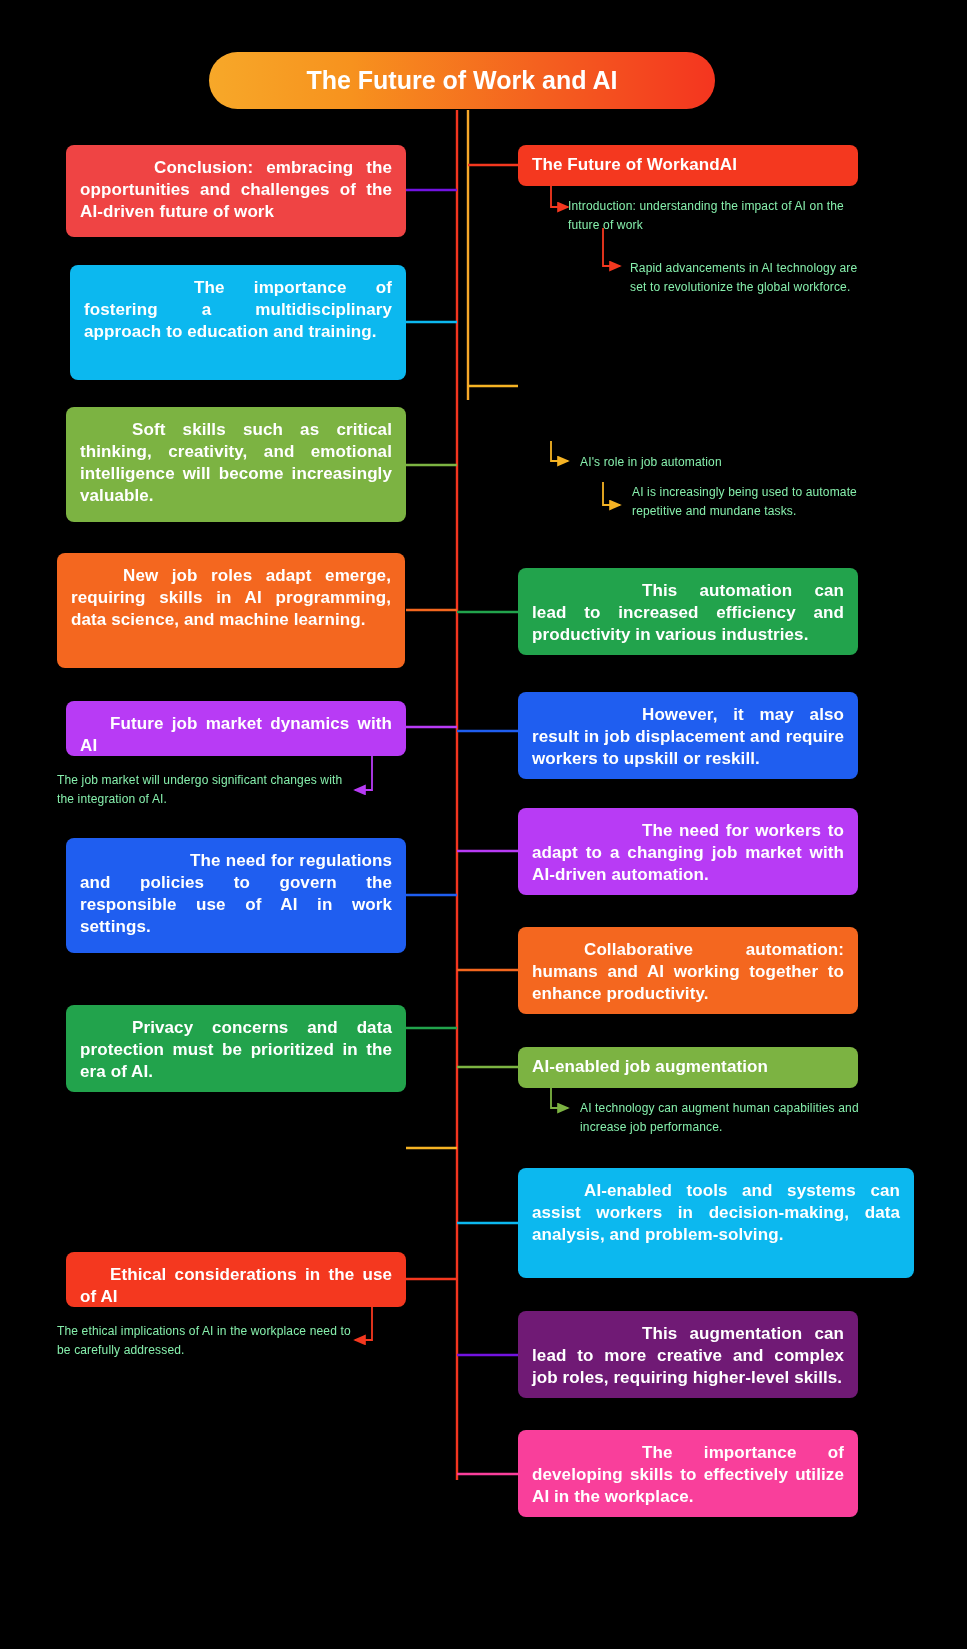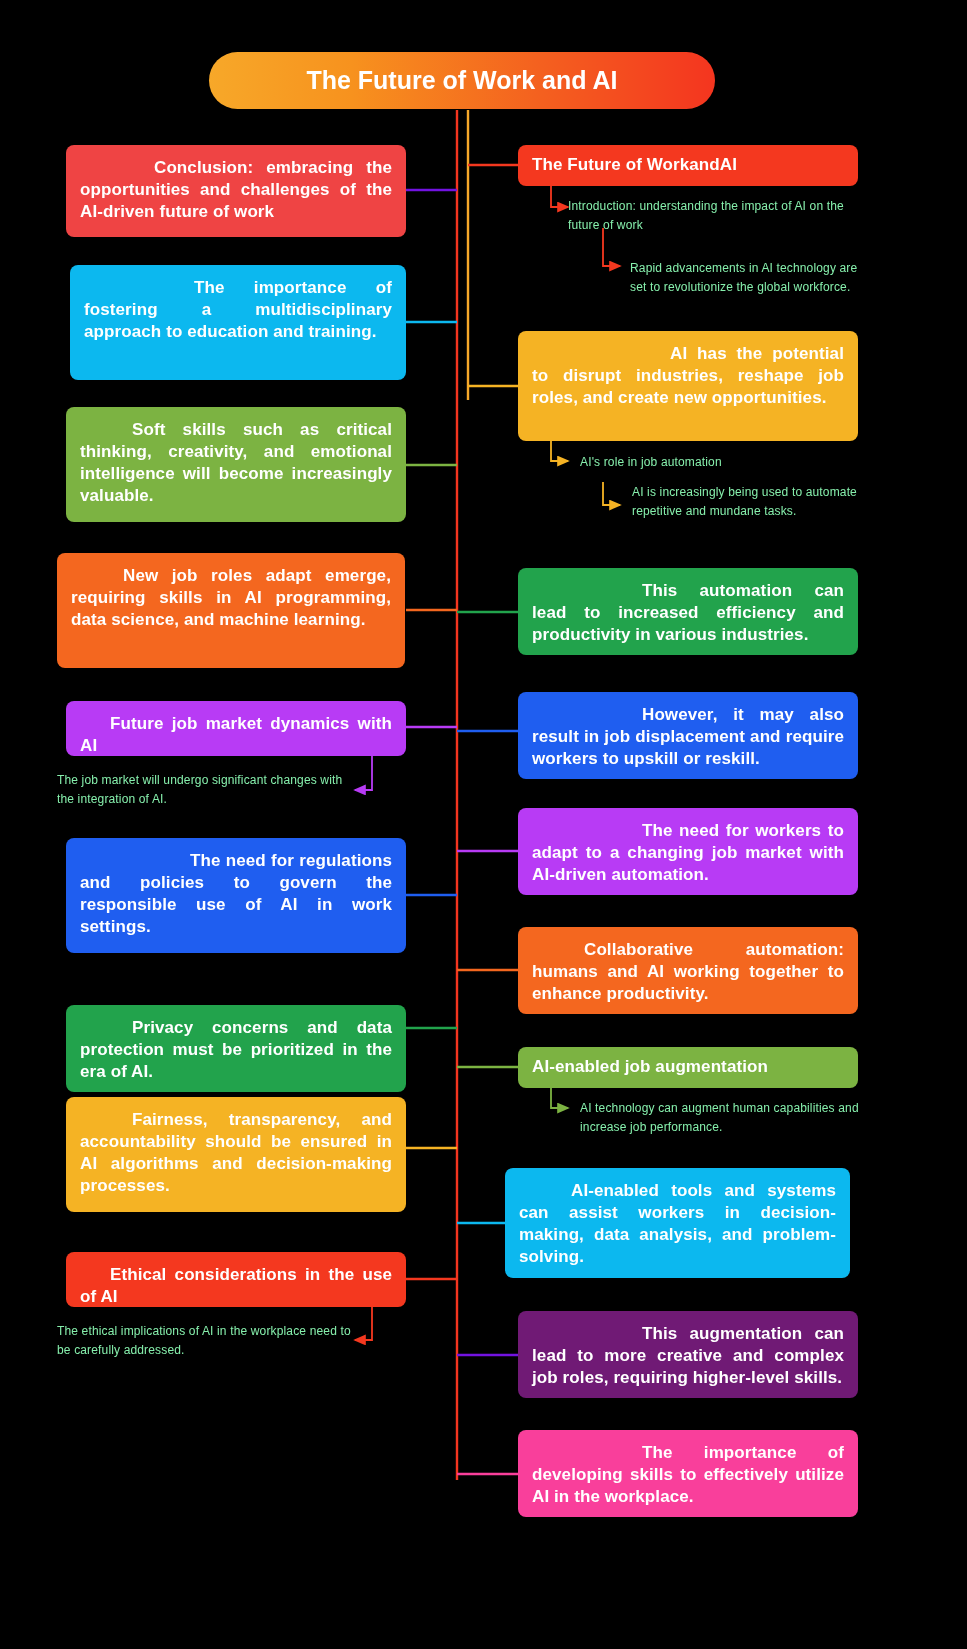--- a/index.html
+++ b/index.html
@@ -129,23 +129,20 @@
   <div class="node noind" style="left:518px; top:145px; width:340px; height:41px; background:#f4381f; font-size:17px; padding-top:9px;">
     <span class="txt">The Future of WorkandAI</span>
   </div>
   <div class="sub" style="left:568px; top:197px; width:290px;">
     <span>Introduction: understanding the impact of AI on the future of work</span>
   </div>
   <div class="sub" style="left:630px; top:243px; width:232px;margin-top:16px;">
     <span>Rapid advancements in AI technology are set to revolutionize the global workforce.</span>
   </div>
 
-  <div class="node ind4" style="left:518px; top:331px; width:340px; height:110px; background:#f5b324; font-size:17px;">
-    <span class="txt">AI has the potential to disrupt industries, reshape job roles, and create new opportunities.</span>
-  </div>
   <div class="sub" style="left:580px; top:453px; width:280px;">
     <span>AI's role in job automation</span>
   </div>
   <div class="sub" style="left:632px; top:483px; width:230px;">
     <span>AI is increasingly being used to automate repetitive and mundane tasks.</span>
   </div>
 
   <div class="node ind3" style="left:518px; top:568px; width:340px; height:87px; background:#22a34c; font-size:17px;">
     <span class="txt">This automation can lead to increased efficiency and productivity in various industries.</span>
   </div>
@@ -162,21 +159,21 @@
     <span class="txt">The need for workers to adapt to a changing job market with AI-driven automation.</span>
   </div>
 
   <div class="node noind" style="left:518px; top:1047px; width:340px; height:41px; background:#7cb342; font-size:17px; padding-top:9px;">
     <span class="txt">AI-enabled job augmentation</span>
   </div>
   <div class="sub" style="left:580px; top:1099px; width:300px;">
     <span>AI technology can augment human capabilities and increase job performance.</span>
   </div>
 
-  <div class="node ind2" style="left:505px; top:1168px; width:345px; height:110px; background:#0cb8ef; font-size:17px;">
+  <div class="node ind2" style="left:518px; top:1168px; width:396px; height:110px; background:#0cb8ef; font-size:17px;">
     <span class="txt">AI-enabled tools and systems can assist workers in decision-making, data analysis, and problem-solving.</span>
   </div>
 
   <div class="node ind3" style="left:518px; top:1311px; width:340px; height:87px; background:#701a75; font-size:17px;">
     <span class="txt">This augmentation can lead to more creative and complex job roles, requiring higher-level skills.</span>
   </div>
 
   <div class="node ind3" style="left:518px; top:1430px; width:340px; height:87px; background:#f93f9b; font-size:17px;">
     <span class="txt">The importance of developing skills to effectively utilize AI in the workplace.</span>
   </div>
@@ -205,23 +202,20 @@
   </div>
 
   <div class="node ind3" style="left:66px; top:838px; width:340px; height:115px; background:#1f5ef0; font-size:17px;">
     <span class="txt">The need for regulations and policies to govern the responsible use of AI in work settings.</span>
   </div>
 
   <div class="node ind2" style="left:66px; top:984px; width:340px; height:87px; background:#22a34c; font-size:17px;margin-top:21px;">
     <span class="txt">Privacy concerns and data protection must be prioritized in the era of AI.</span>
   </div>
 
-  <div class="node ind2" style="left:66px; top:1097px; width:340px; height:115px; background:#f5b324; font-size:17px;">
-    <span class="txt">Fairness, transparency, and accountability should be ensured in AI algorithms and decision-making processes.</span>
-  </div>
 
   <div class="node ind5" style="left:66px; top:1252px; width:340px; height:55px; background:#f4381f; font-size:17px;">
     <span class="txt">Ethical considerations in the use of AI</span>
   </div>
   <div class="sub" style="left:57px; top:1322px; width:295px;">
     <span>The ethical implications of AI in the workplace need to be carefully addressed.</span>
   </div>
 
 </div>
 

